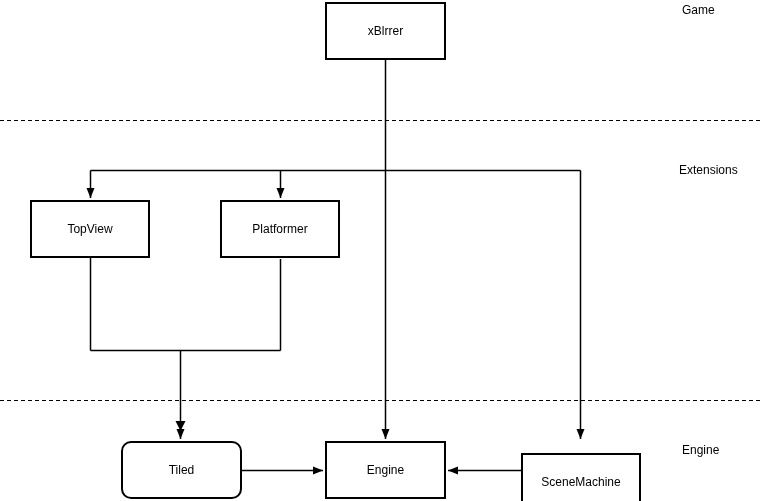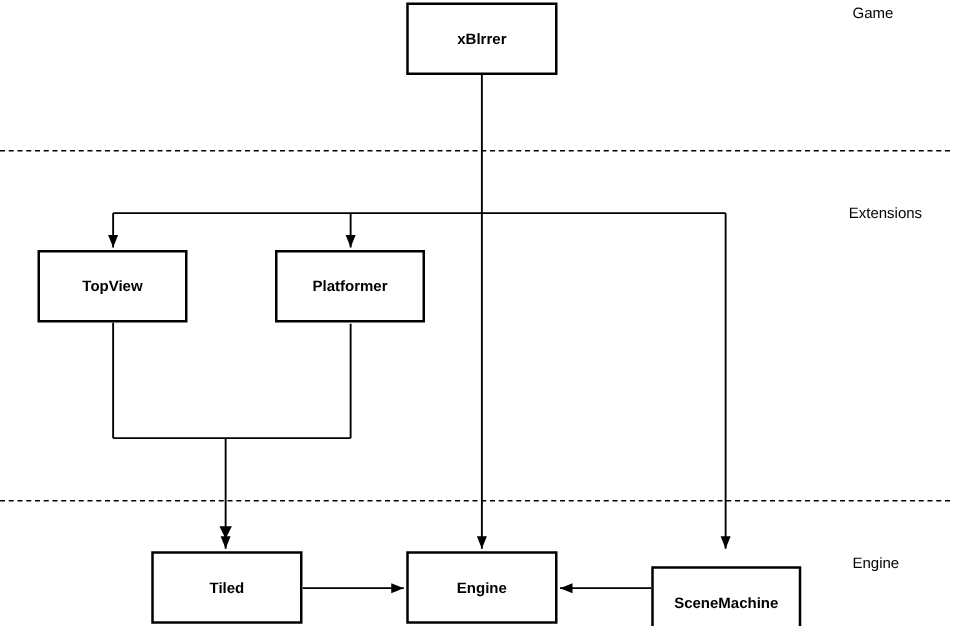--- a/index.html
+++ b/index.html
@@ -26,21 +26,20 @@
     position: absolute;
     box-sizing: border-box;
     border: 2px solid #000000;
     background: #ffffff;
     display: flex;
     align-items: center;
     justify-content: center;
     font-size: 12px;
     color: #000000;
     text-align: center;
-    font-weight: bold;
   }
   .section-label {
     position: absolute;
     font-size: 12px;
     color: #000000;
     white-space: nowrap;
   }
 </style>
 </head>
 <body>
@@ -79,21 +78,21 @@
   </div>
 
   <div class="node" style="left:30px; top:200px; width:120px; height:58px;">
     <span>TopView</span>
   </div>
 
   <div class="node" style="left:220px; top:200px; width:120px; height:58px;">
     <span>Platformer</span>
   </div>
 
-  <div class="node" style="left:121px; top:441px; width:121px; height:58px;">
+  <div class="node" style="left:121px; top:441px; width:121px; height:58px;border-radius:10px;">
     <span>Tiled</span>
   </div>
 
   <div class="node" style="left:325px; top:441px; width:121px; height:58px;">
     <span>Engine</span>
   </div>
 
   <div class="node" style="left:521px; top:441px; width:120px; height:58px;margin-top:12px;">
     <span>SceneMachine</span>
   </div>

